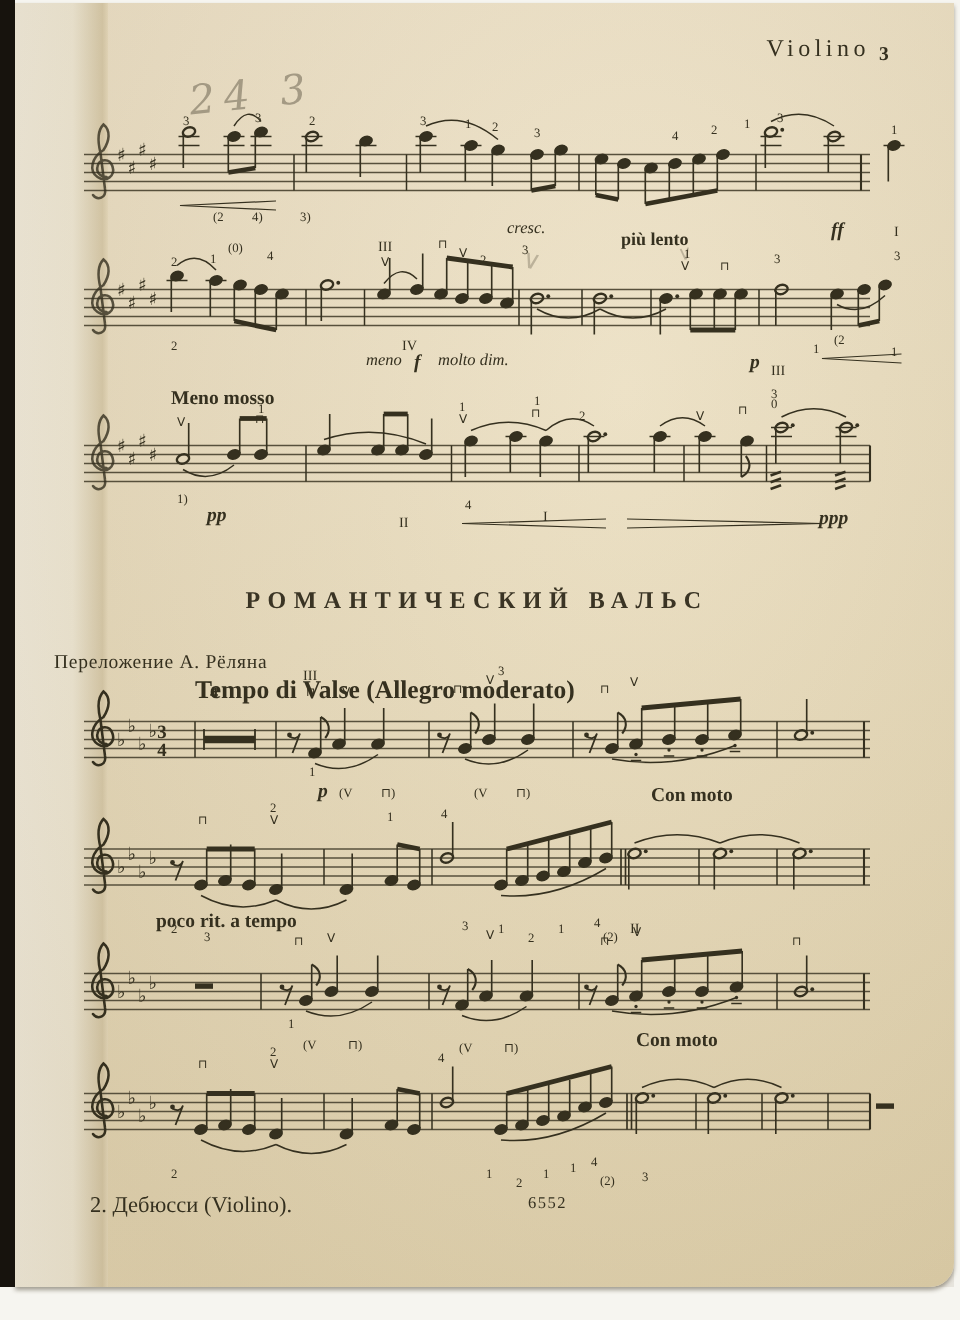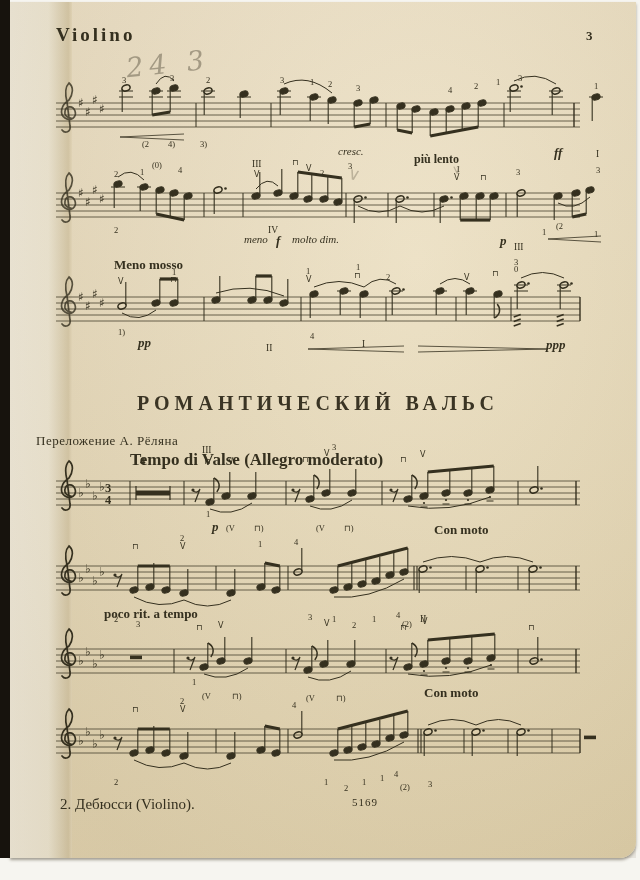--- a/index.html
+++ b/index.html
@@ -10,30 +10,30 @@
         background:linear-gradient(90deg,#221d14,#4e483c 60%,#b5af a3);}
   .page{position:absolute;left:10px;top:2px;width:626px;height:856px;
         background:linear-gradient(155deg,#efe3c9 0%,#ead checkered 0,#e9dcbc 45%,#e3d4ae 100%);
         background:linear-gradient(155deg,#efe3c9 0%,#e9dcbc 45%,#e3d4ae 100%);
         border-bottom-right-radius:16px;box-shadow:0 2px 3px rgba(60,50,30,.45);}
   .fold-strip{position:absolute;left:10px;top:2px;width:62px;height:856px;
         background:linear-gradient(90deg,#f5efdf 0%,#f2ebd7 62%,#d9cba9 94%,#ead d00 0,#e9dcbd 100%);
         background:linear-gradient(90deg,#f5efdf 0%,#f2ebd7 62%,#d9cba9 94%,#e9dcbd 100%);}
   .vignette{position:absolute;left:10px;top:2px;width:626px;height:856px;pointer-events:none;
         background:radial-gradient(ellipse at 65% 30%, rgba(255,255,255,.14), rgba(90,70,40,.10) 85%);}
-  .hdr-title{position:absolute;left:56px;top:24px;width:524px;text-align:left;
-        font-size:19px;font-weight:bold;letter-spacing:3px;}
+  .hdr-title{position:absolute;left:56px;top:24px;width:524px;text-align:right;
+        font-size:16px;font-weight:normal;letter-spacing:3px;}
   .page-num{position:absolute;left:586px;top:28px;font-size:13px;font-weight:bold;}
   .pencil{position:absolute;color:#8e8570;font-style:italic;opacity:.75;
         font-family:"DejaVu Serif",serif;}
   .pencil-main{left:126px;top:48px;font-size:27px;transform:rotate(-6deg);letter-spacing:6px;}
   .pencil-s1{left:348px;top:164px;font-size:17px;transform:rotate(14deg);opacity:.5;}
   .pencil-s2{left:452px;top:162px;font-size:13px;transform:rotate(-8deg);opacity:.5;}
   .section-title{position:absolute;left:56px;top:392px;width:524px;text-align:center;
-        font-size:20px;font-weight:bold;letter-spacing:5px;color:#3a3424;}
+        font-size:16px;font-weight:bold;letter-spacing:5px;color:#3a3424;}
   .arranger{position:absolute;left:36px;top:433px;font-size:13px;letter-spacing:.5px;}
   .tempo-line{position:absolute;left:130px;top:450px;font-size:17px;font-weight:bold;}
   .footer-left{position:absolute;left:60px;top:796px;font-size:15px;}
   .footer-plate{position:absolute;left:352px;top:796px;font-size:11px;letter-spacing:1px;}
   .staff{position:absolute;left:56px;width:524px;height:100px;}
   .staff svg{width:524px;height:100px;overflow:visible;}
   svg text{fill:#35301f;}
   .fing{font:8.5px "Liberation Serif",serif;}
   .fingb{font:bold 11px "Liberation Serif",serif;}
   .bow{font:8px "DejaVu Sans",sans-serif;}
@@ -688,14 +688,14 @@
         <text x="268" y="86" class="fing">1</text>
         <text x="288" y="92" class="fing">2</text>
         <text x="306" y="86" class="fing">1</text>
         <text x="324" y="82" class="fing">1</text>
         <text x="338" y="78" class="fing">4</text>
         <text x="344" y="91" class="fing">(2)</text>
         <text x="372" y="88" class="fing">3</text>
       </svg></div>
 
   <div class="footer-left">2. Дебюсси (Violino).</div>
-  <div class="footer-plate">5169</div>
+  <div class="footer-plate">6552</div>
 </div>
 
 </body></html>

